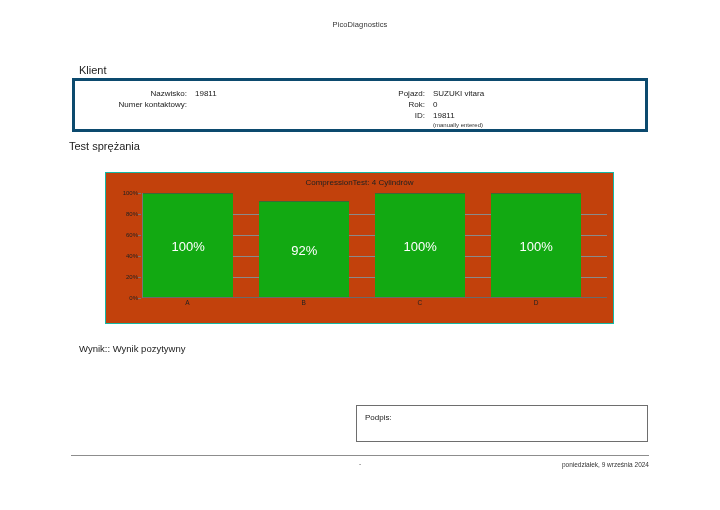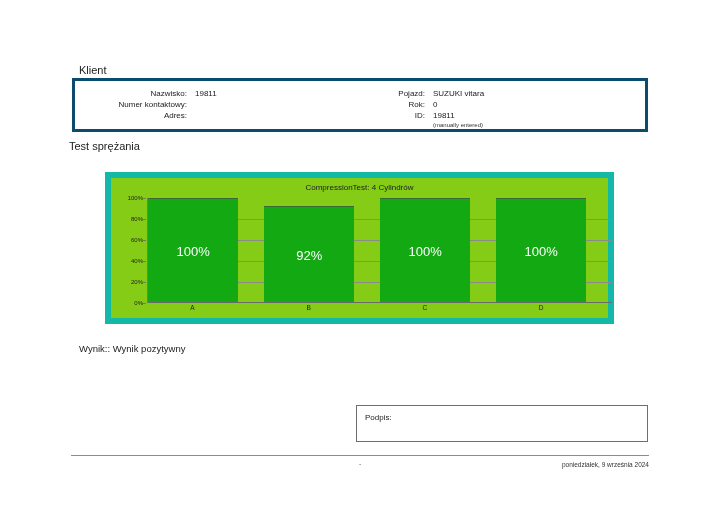--- a/index.html
+++ b/index.html
@@ -90,22 +90,22 @@
     line-height: 9px;
   }
 
   
   .chart-box {
     position: absolute;
     left: 105px;
     top: 172px;
     width: 509px;
     height: 152px;
-    border: 6px solid #14b8a6;
-    background: #84cc16;
+    border: 1px solid #14b8a6;
+    background: #c2410c;
     box-sizing: border-box;
   }
   .chart-title {
     position: absolute;
     left: 0; top: 5px;
     width: 100%;
     text-align: center;
     font-size: 8px;
     color: #222222;
   }
@@ -271,35 +271,32 @@
     font-size: 6.5px;
     color: #333333;
     text-align: right;
   }
 </style>
 </head>
 <body>
 
 <div class="page">
 
+  <div class="doc-header">PicoDiagnostics</div>
 
   <div class="section-label" id="klient-label">Klient</div>
 
   <div class="client-box">
     <div class="kv-col left">
       <div class="kv-row">
         <span class="kv-key">Nazwisko:</span>
         <span class="kv-val">19811</span>
       </div>
       <div class="kv-row">
         <span class="kv-key">Numer kontaktowy:</span>
-        <span class="kv-val"></span>
-      </div>
-      <div class="kv-row">
-        <span class="kv-key">Adres:</span>
         <span class="kv-val"></span>
       </div>
     </div>
 
     <div class="kv-col right">
       <div class="kv-row">
         <span class="kv-key">Pojazd:</span>
         <span class="kv-val">SUZUKI vitara</span>
       </div>
       <div class="kv-row">

